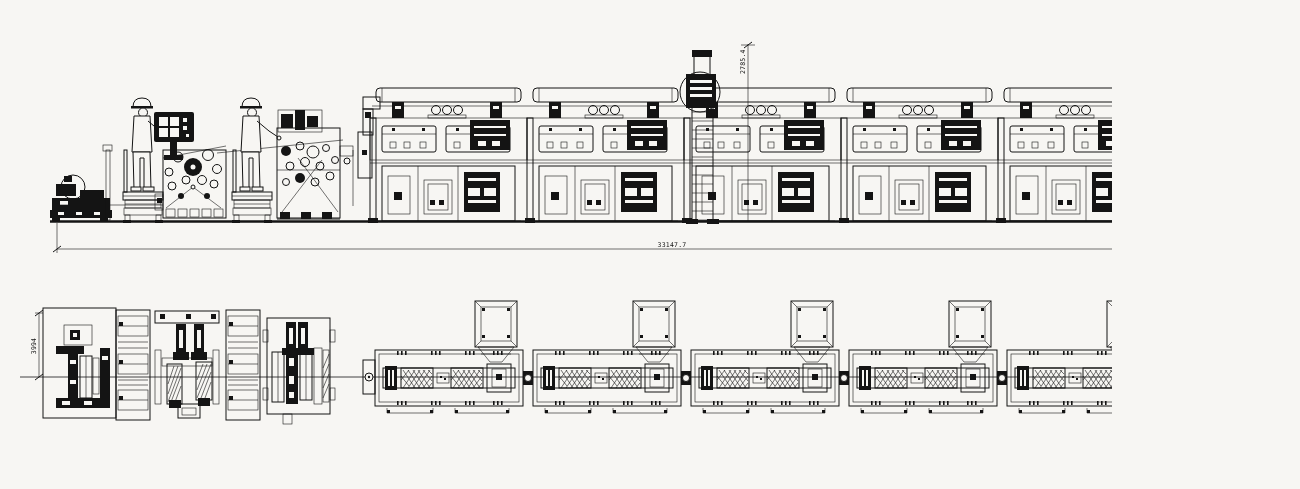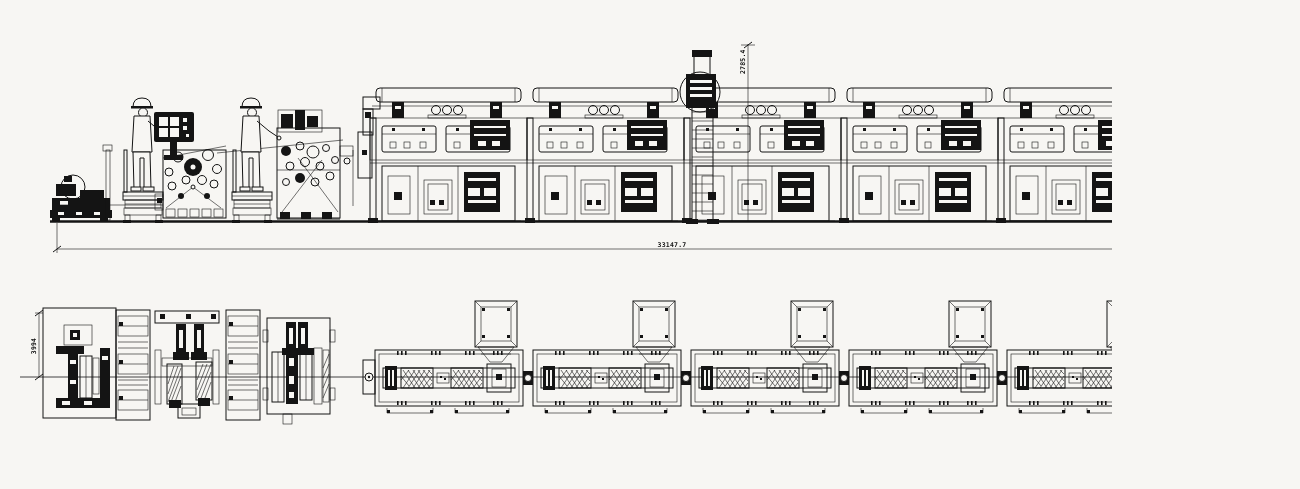--- a/index.html
+++ b/index.html
@@ -1,16 +1,16 @@
 <!DOCTYPE html>
 <html><head>
 <meta charset="utf-8">
 <style>
   html,body{margin:0;padding:0;background:#f7f6f3;}
-  .stage{width:1112px;height:489px;position:relative;overflow:hidden;background:#f7f6f3;font-weight:bold;}
+  .stage{width:1112px;height:489px;position:relative;overflow:hidden;background:#f7f6f3;}
   svg{display:block;}
   .ln{stroke:#141414;fill:none;stroke-width:1;}
   .tn{stroke:#141414;fill:none;stroke-width:.6;}
   .gd{stroke:#141414;fill:none;stroke-width:2.4;}
   .cl{stroke:#141414;fill:none;stroke-width:.8;}
   .fb{fill:#141414;stroke:none;}
   .wb{fill:#f7f6f3;stroke:none;}
   .fw{fill:#f7f6f3;stroke:#141414;stroke-width:1;}
   text{fill:#141414;font-family:"DejaVu Sans Mono","Liberation Mono",monospace;}
   .dim{font-size:6.5px;letter-spacing:.2px;}

